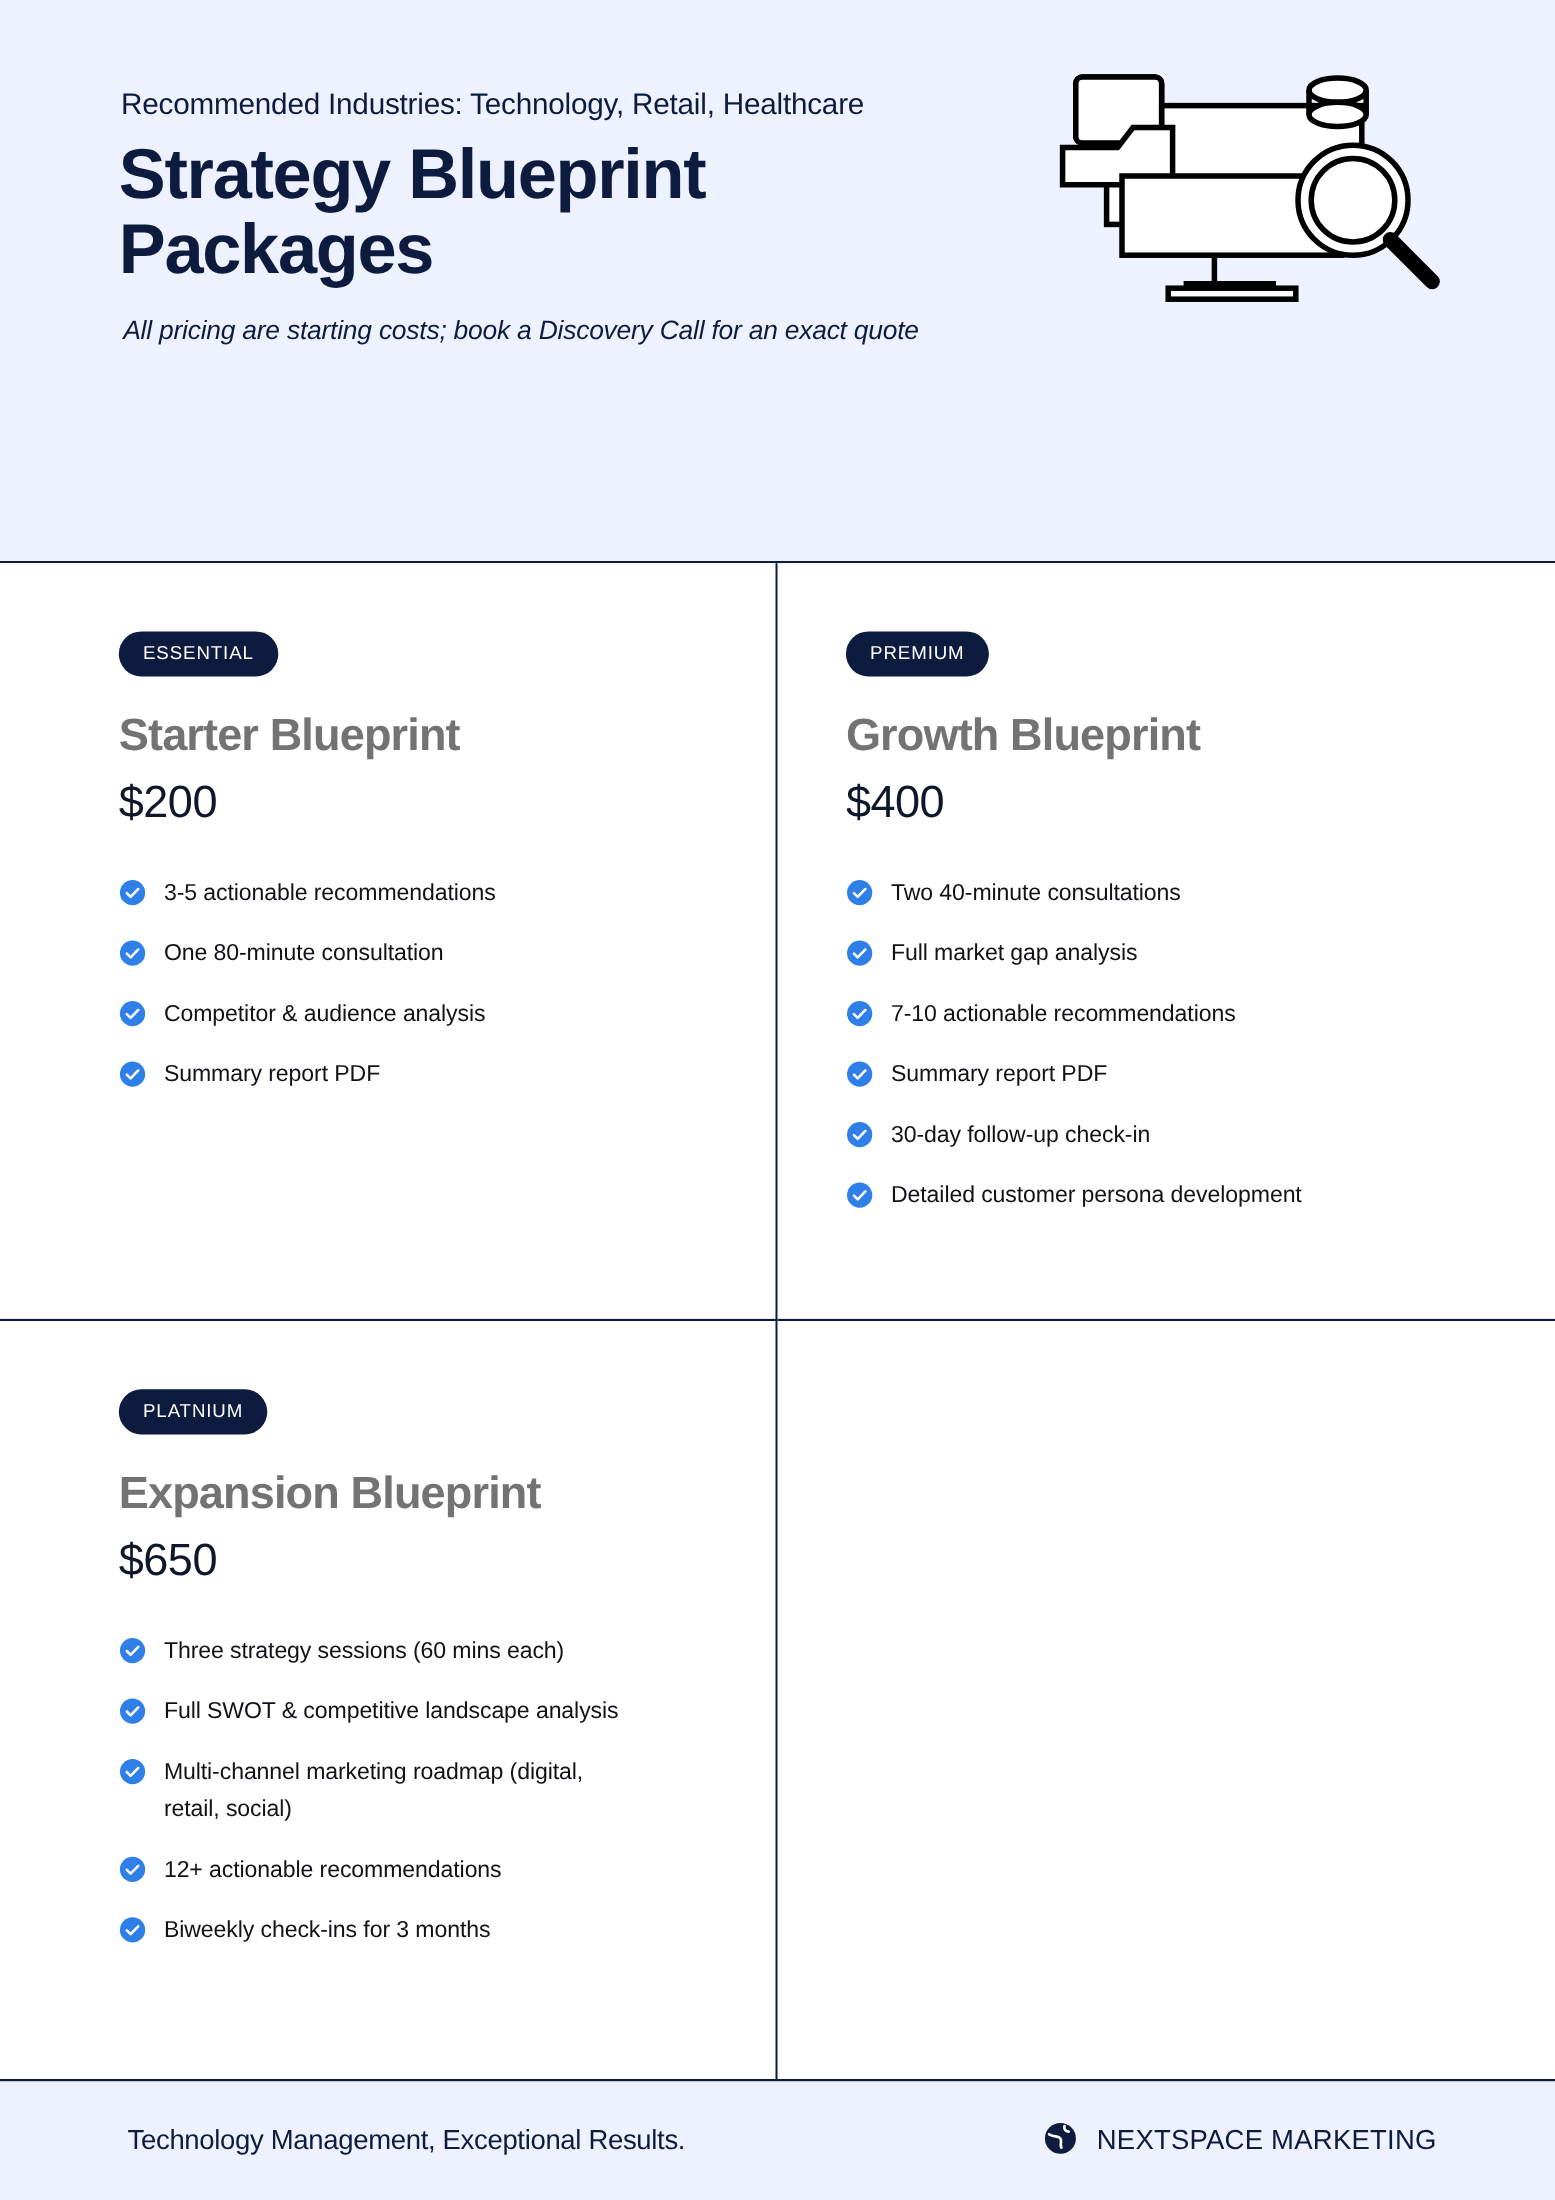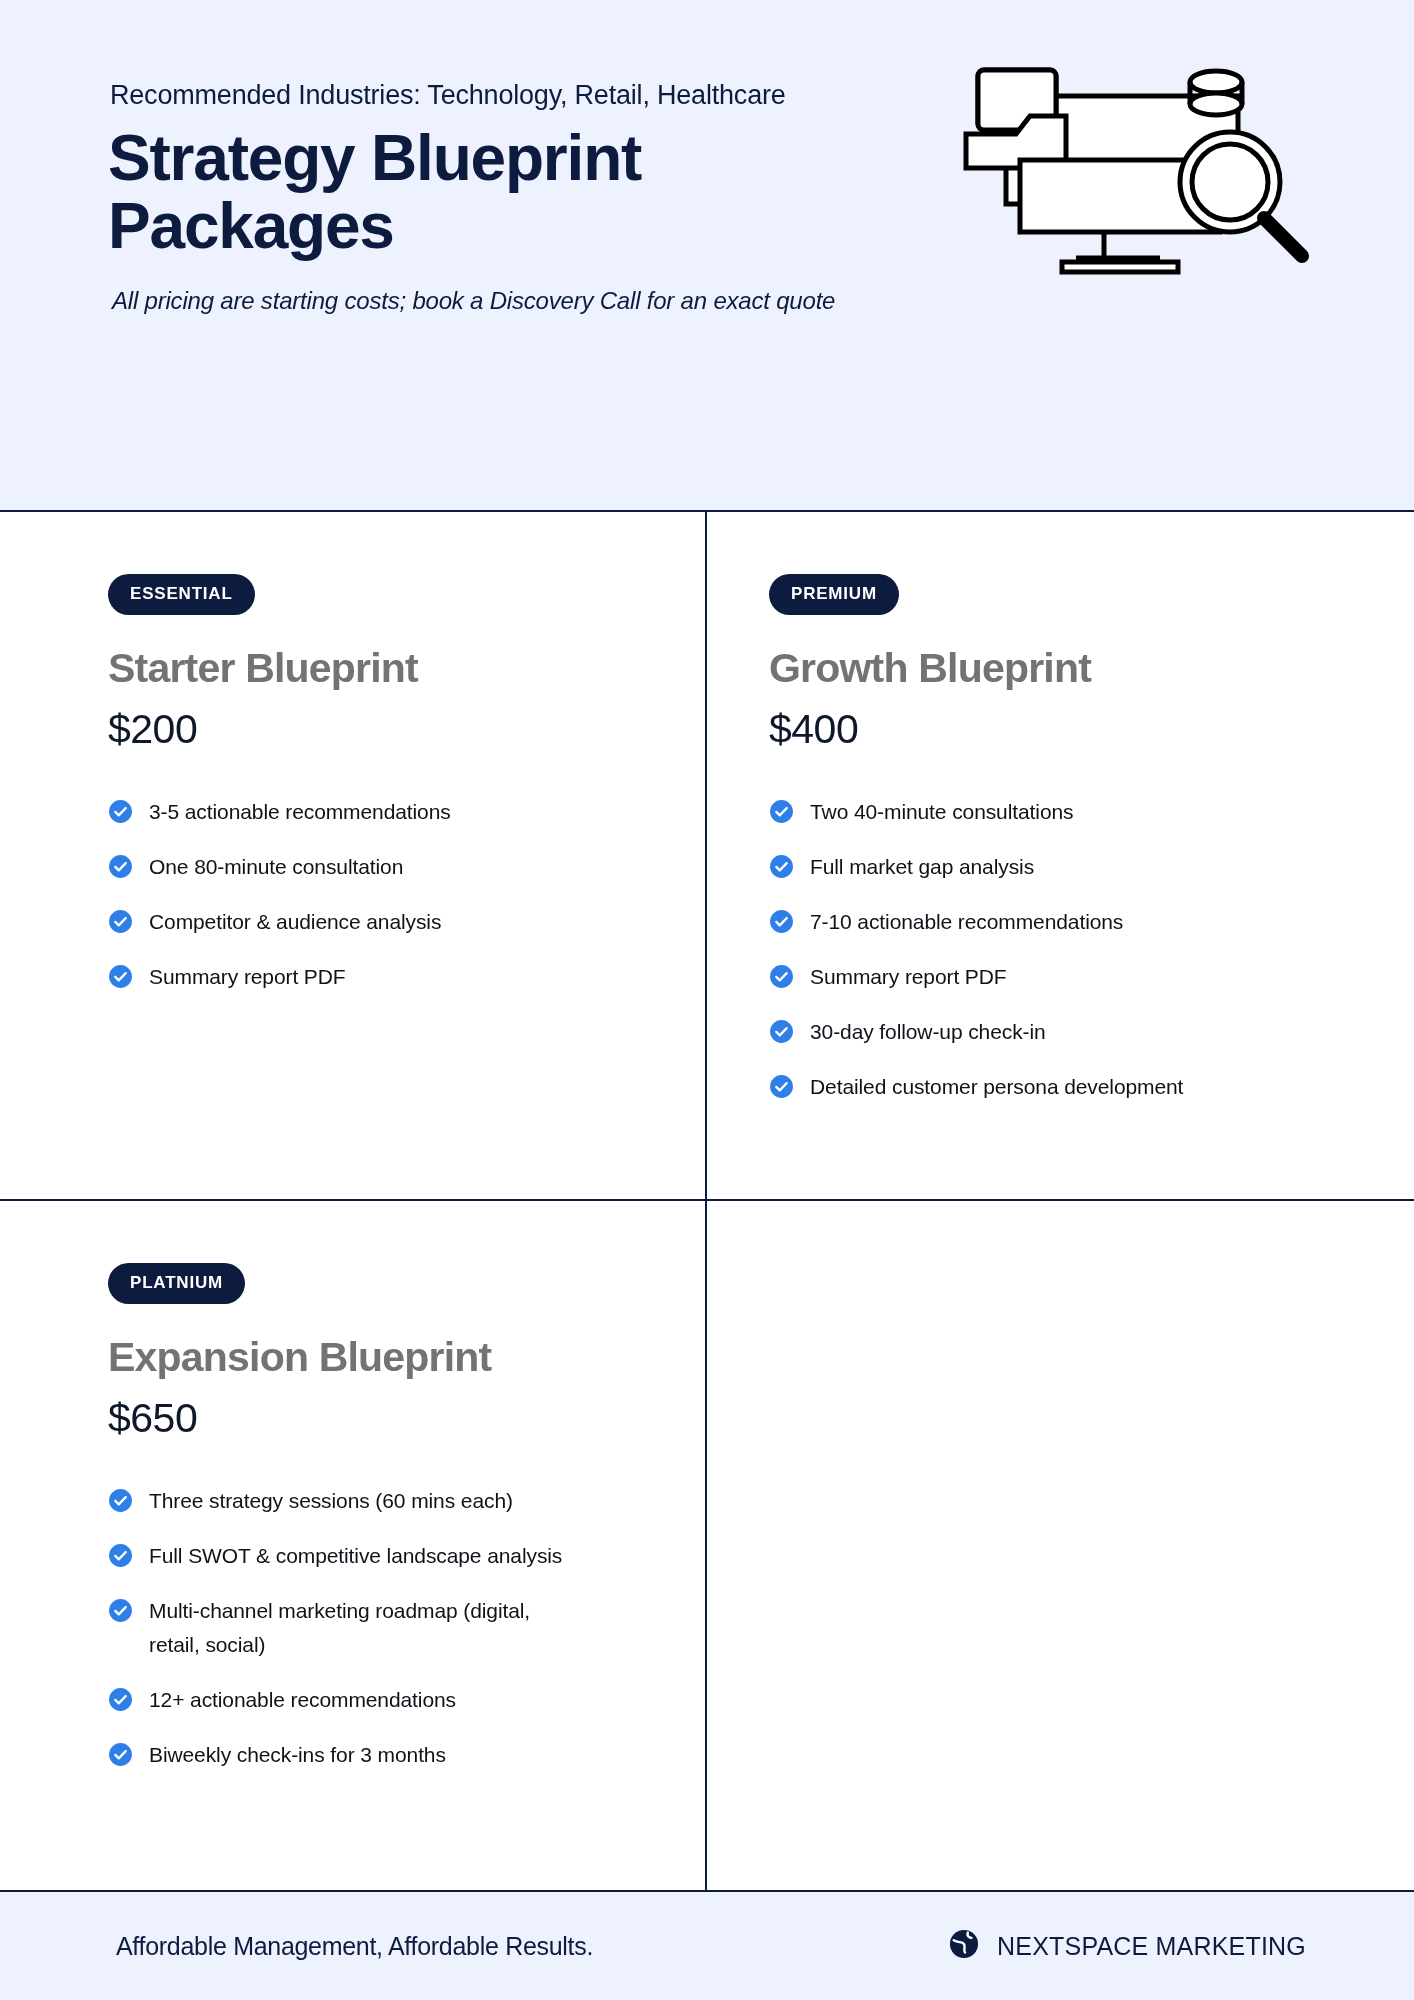--- a/index.html
+++ b/index.html
@@ -83,21 +83,21 @@
   .card:nth-child(n+3) {
     border-bottom: none;
   }
   .card.empty { }
 
   .badge {
     display: inline-block;
     background: #0d1b3e;
     color: #ffffff;
     font-size: 17px;
-    font-weight: bold;
+    font-weight: normal;
     letter-spacing: 0.8px;
     padding: 10px 22px 11px;
     border-radius: 22px;
   }
   .card-title {
     font-size: 41px;
     font-weight: bold;
     color: #737373;
     margin: 30px 0 0 0;
     letter-spacing: -0.8px;
@@ -358,21 +358,21 @@
           <span class="feature-text">Biweekly check-ins for 3 months</span>
         </li>
       </ul>
     </div>
 
     <div class="card empty"></div>
 
   </div>
 
   <div class="footer">
-    <div class="footer-tagline">Affordable Management, Affordable Results.</div>
+    <div class="footer-tagline">Technology Management, Exceptional Results.</div>
     <div class="footer-brand">
       <span>
         <svg viewBox="0 0 32 32" width="30" height="30">
           <circle cx="16" cy="16" r="15" fill="#0d1b3e"></circle>
           <path d="M5 12c5 3 9 1 11 4s-1 6 1 9" fill="none" stroke="#fff" stroke-width="2.6" stroke-linecap="round"></path>
           <path d="M20 4c-1 3 1 5 4 5.5" fill="none" stroke="#fff" stroke-width="2.6" stroke-linecap="round"></path>
         </svg>
       </span>
       <span class="footer-brand-name">NEXTSPACE MARKETING</span>
     </div>

